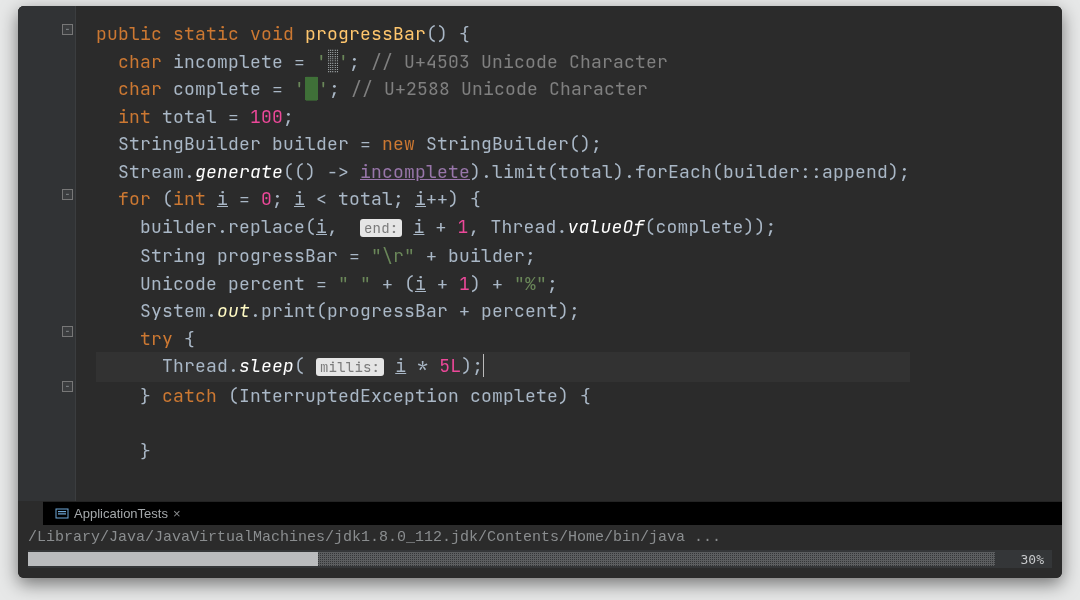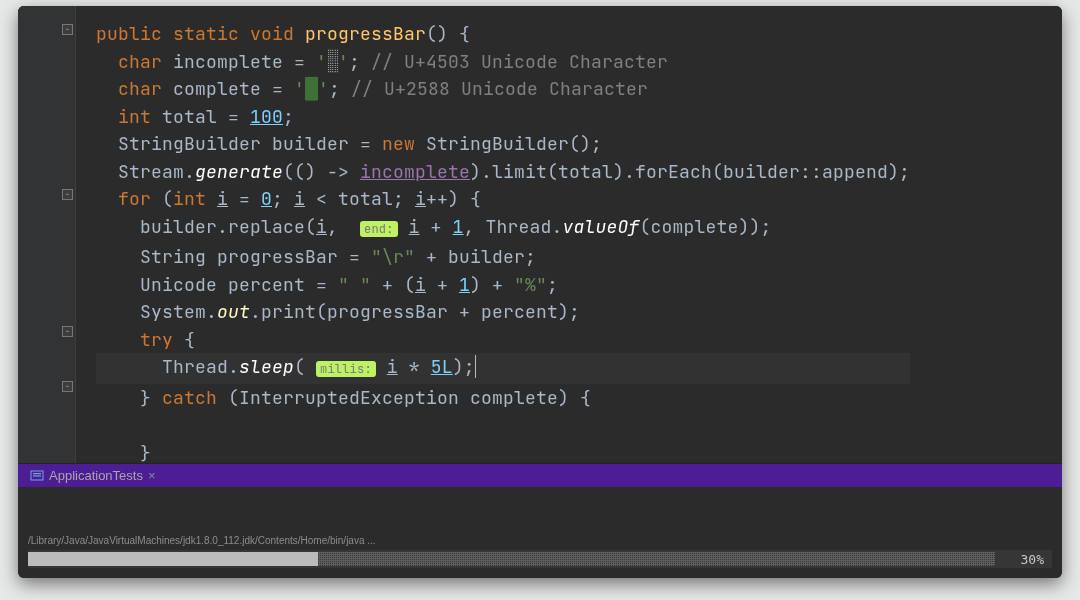--- a/index.html
+++ b/index.html
@@ -39,30 +39,30 @@
   .code {
     padding: 14px 14px 0 20px;
     font-size: 18px;
     line-height: 27.5px;
     color: #a9b7c6;
     white-space: pre;
     letter-spacing: 0.2px;
   }
   
   .kw    { color: #cc7832; }
-  .num   { color: #7dd3fc; text-decoration: underline; }
+  .num   { color: #ec4899; }
   .str   { color: #6a8759; }
   .strch { color: #6a8759; }
   .strblock { color:#3f7038; background:#3f7038; padding:0 1px;}
   .comment { color: #808080; }
   .fn    { color: #ffc66d; }
   .it    { font-style: italic; color:#ffffff;}
   .itpurple { font-style: italic; color:#fef9c3;}
   .under { text-decoration: underline; color:#9876aa;}
-  .param-hint { color:#7b7b7b; background:#bef264; font-size:12px; padding:0 4px; border-radius:3px; font-style:normal;}
+  .param-hint { color:#7b7b7b; background:#e5e5e5; font-size:14px; padding:0 4px; border-radius:3px; font-style:normal;}
   .hl-line {
     background: #323232;
     display: inline-block;
     width: 100%;
   }
   .caret { border-right: 1.5px solid #bbbbbb; }
 
   
   .fold {
     position:absolute;
@@ -71,49 +71,49 @@
     border:1px solid #777;
     color:#9aa0a2;
     font-size:9px;
     line-height:8px;
     text-align:center;
     background:#3b3d3f;
   }
 
   .console-tabs {
     height: 24px;
-    background: #4c1d95;
+    background: #000000;
     display:flex;
     align-items:center;
     padding-left: 8px;
     border-top: 1px solid #232323;
+    margin-left: 25px;
   }
   .console-tab {
     display:flex;
     align-items:center;
     gap:5px;
     color:#a4a8ab;
     font-family: "Segoe UI", "Helvetica Neue", sans-serif;
     font-size: 13px;
     padding: 0 4px;
   }
   .console-tab .close { color:#8a8d8f; font-size:13px;}
   .run-icon svg { display:block; }
 
   .console-body {
     background: #2b2b2b;
     padding: 2px 10px 10px 10px;
     font-family: "Menlo","Consolas",monospace;
   }
   .console-path {
     color:#8a8d8f;
-    font-size:10px;
+    font-size:15px;
     padding: 2px 0 4px 0;
-    font-family: Liberation Sans, sans-serif;
-    margin-top: 44px;
+    font-family: Liberation Mono, monospace;
   }
   .console-progress-line {
     display:flex;
     align-items:center;
     gap: 26px;
     height: 18px;
     background:#343638;
   }
   .prog-track {
     flex:1;

